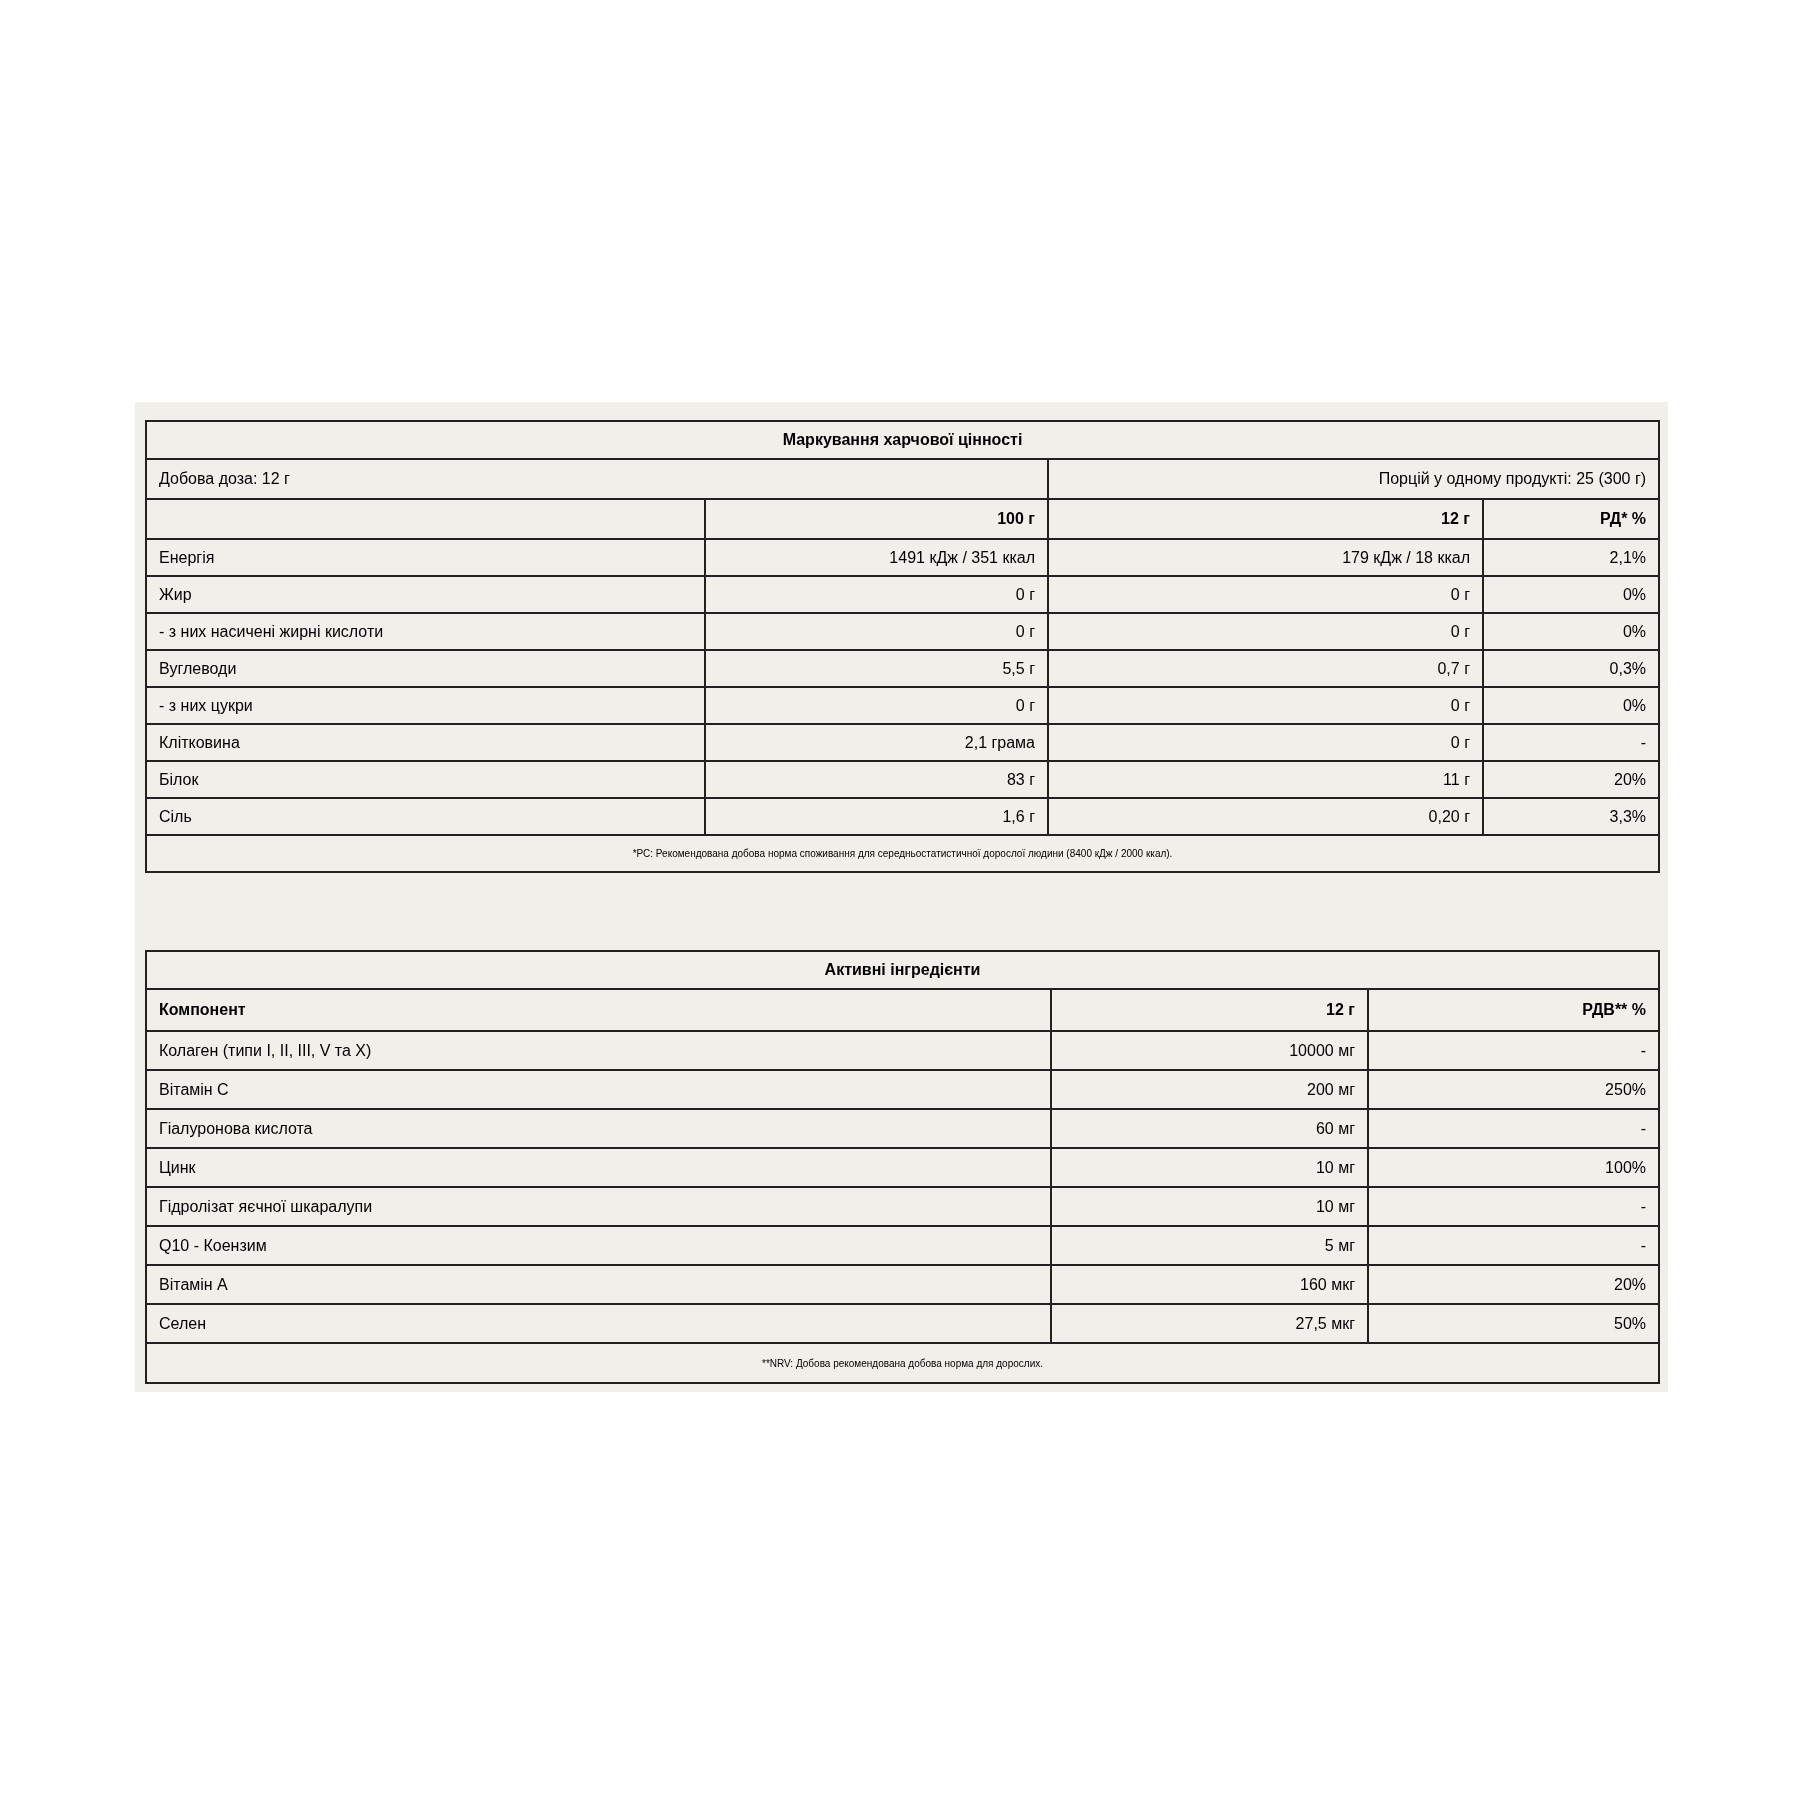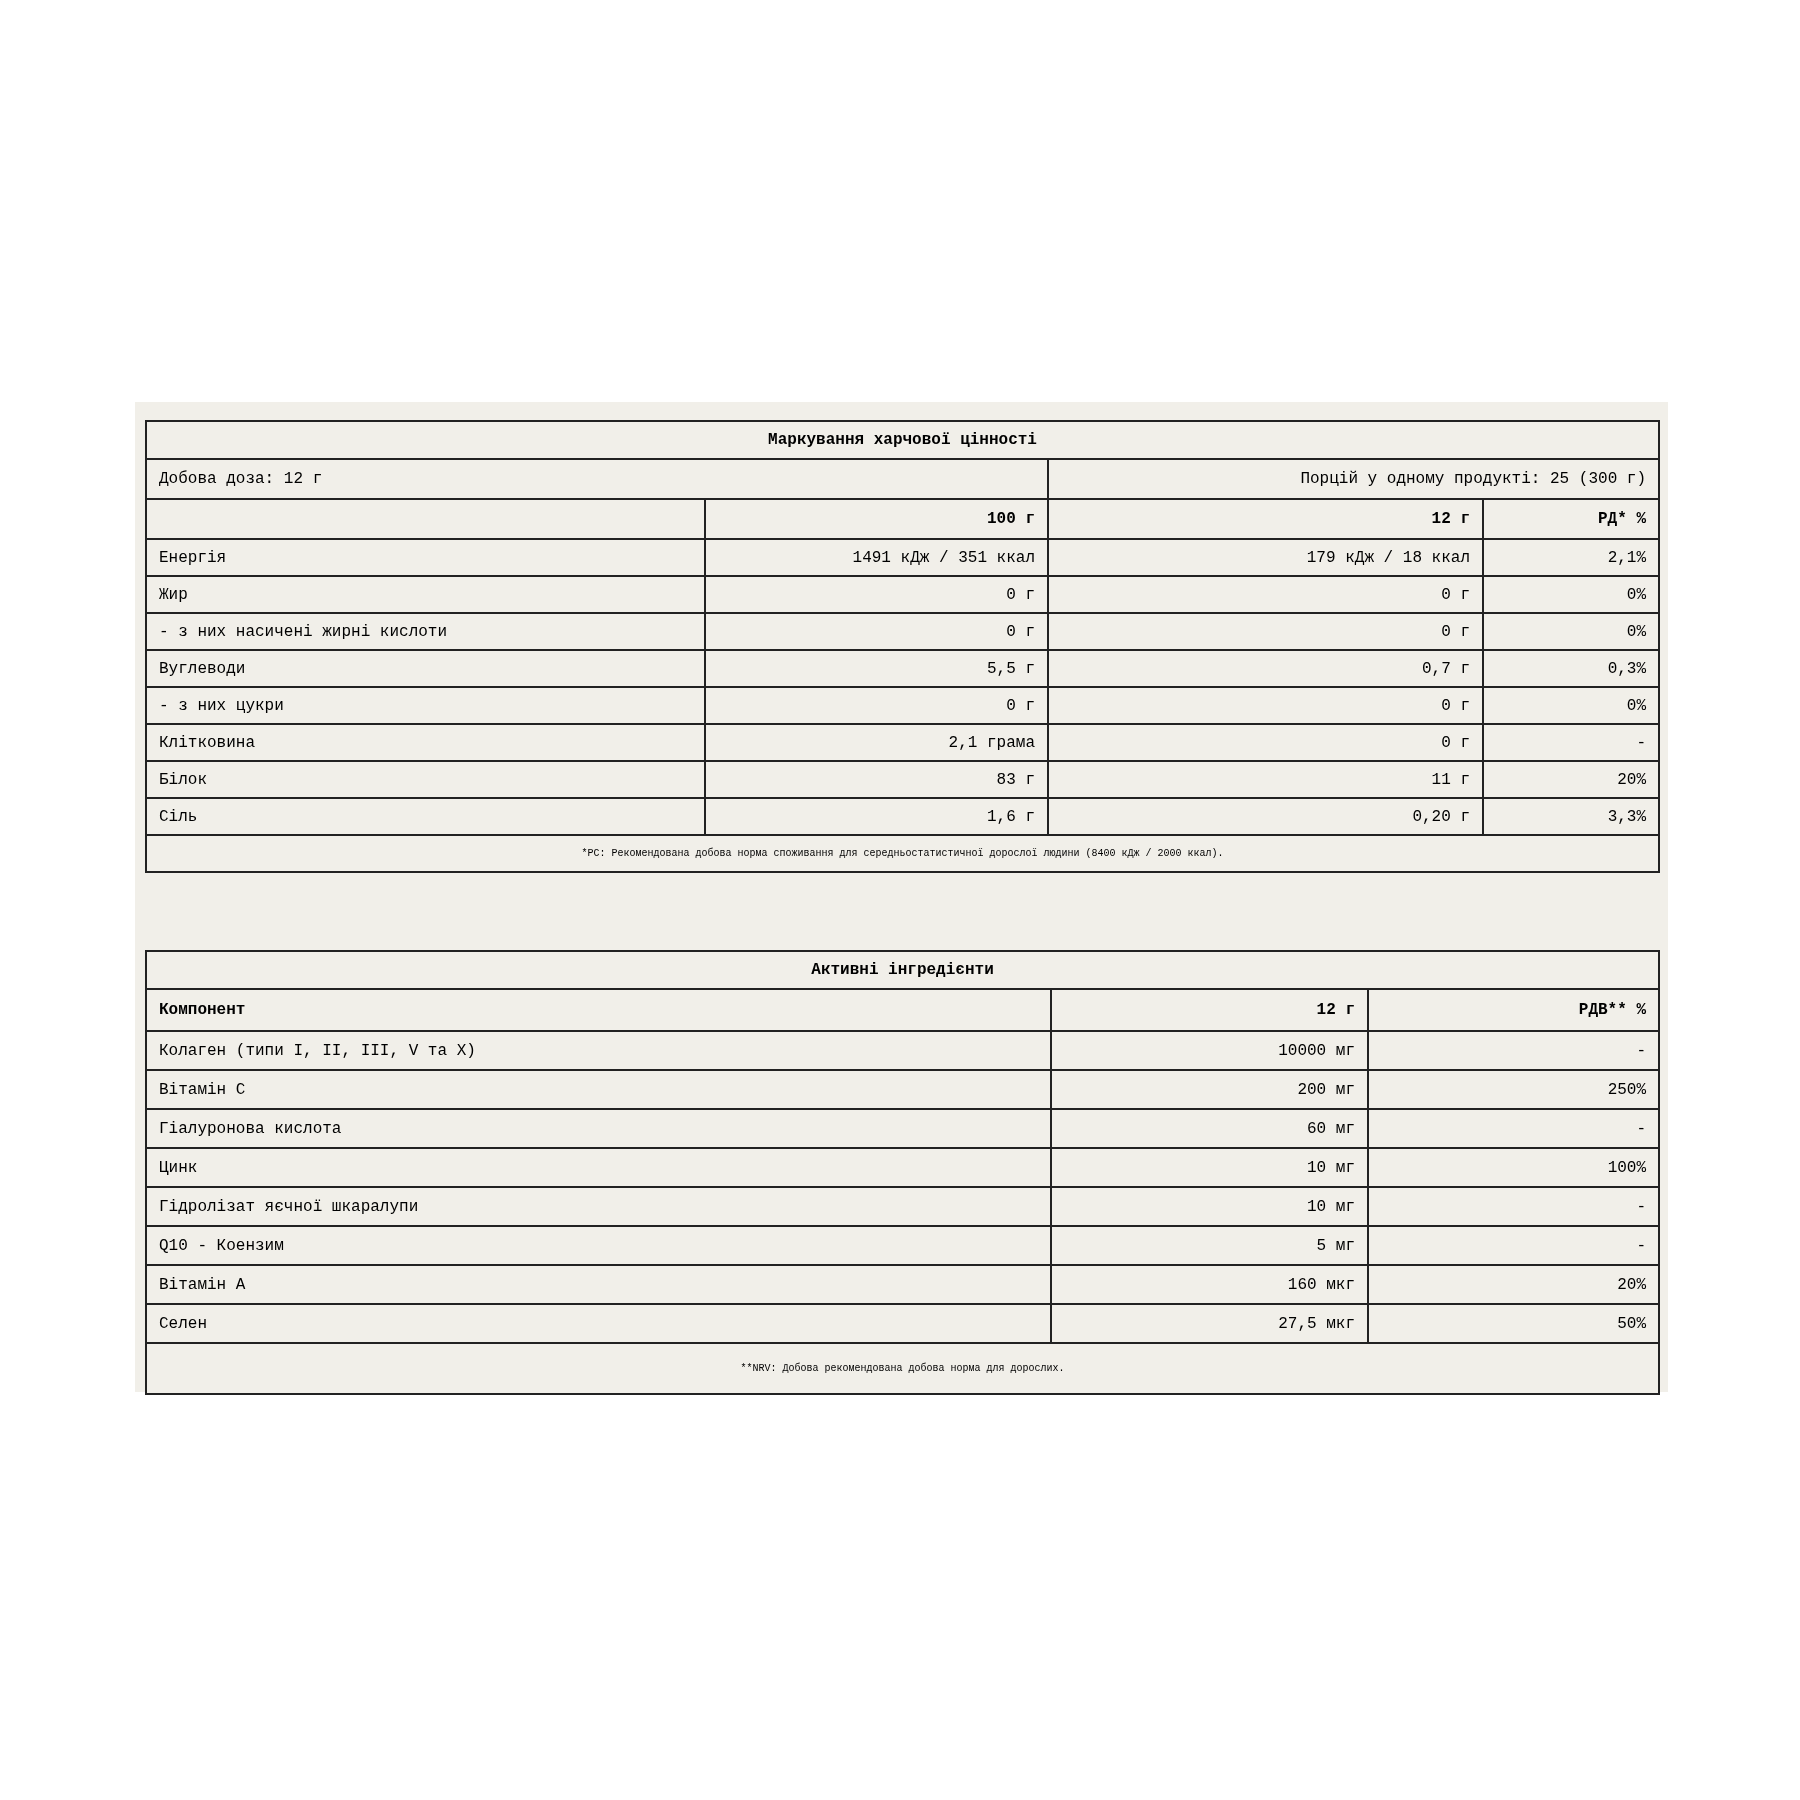--- a/index.html
+++ b/index.html
@@ -8,38 +8,38 @@
     background:#ffffff;
     font-family:"Liberation Sans","DejaVu Sans",sans-serif;
     color:#000000;
   }
   .panel{
     position:absolute;left:135px;top:402px;width:1533px;height:990px;
     background:#f1efe9;
   }
   table.datatable{
     position:absolute;border-collapse:collapse;table-layout:fixed;
-    background:#f1efe9;font-size:16px;color:#000;font-family:Liberation Mono, monospace;
+    background:#f1efe9;font-size:16px;color:#000;
   }
   table.t1{left:145px;top:420px;width:1513px;}
   table.t2{left:145px;top:950px;width:1513px;}
   table.datatable td,table.datatable th{
     border:2px solid #222222;
     padding:0 12px;
     vertical-align:middle;
     overflow:hidden;white-space:nowrap;
   }
   .title-cell{text-align:center;font-weight:bold;}
   .cell-left{text-align:left;margin-left:16px;}
   .cell-right{text-align:right;}
   .bold{font-weight:bold;}
   .indent{padding-left:42px;}
   .footnote-cell{font-size:10px;text-align:center;}
   tr.r38{height:38px;} tr.r40{height:40px;} tr.r43{height:37px;}
-  tr.r37{height:37px;} tr.r39{height:39px;} tr.r41{height:51px;} tr.r42{height:42px;}
+  tr.r37{height:37px;} tr.r39{height:39px;} tr.r41{height:40px;} tr.r42{height:42px;}
 </style>
 </head>
 <body>
 
 <div class="panel"></div>
 
 <table class="datatable t1">
   <colgroup>
     <col style="width:559px">
       <col style="width:343px">

